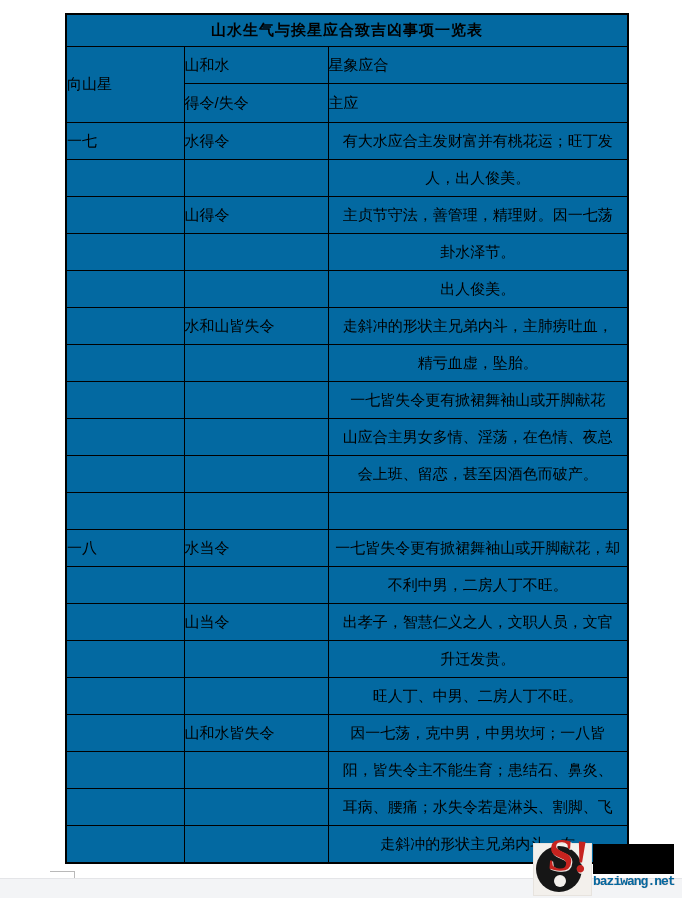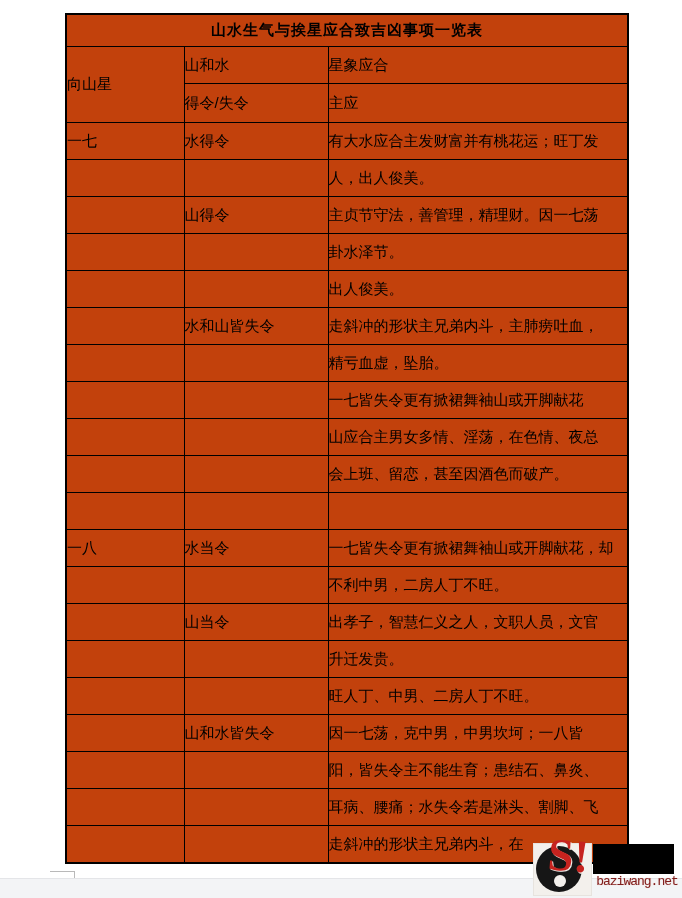--- a/index.html
+++ b/index.html
@@ -11,21 +11,21 @@
     overflow:hidden;
   }
   .page{position:absolute;left:0;top:0;width:682px;height:898px;background:#ffffff;}
 
   table.fs-table{
     position:absolute;left:65px;top:13px;
     width:562px;
     border-collapse:collapse;
     table-layout:fixed;
     border:2px solid #000;
-    background:#c2410c;
+    background:#0369a1;
   }
   table.fs-table td{
     border:1px solid #000;
     font-size:15px;
     color:#000;
     padding:0;
     vertical-align:middle;
     overflow:visible;
     white-space:nowrap;
   }
@@ -33,21 +33,21 @@
     height:31px;
     text-align:center;
     font-weight:bold;
     font-size:17px;
     letter-spacing:1px;
   }
   tr.hdr-a td{height:36px;}
   tr.hdr-b td{height:38px;}
   tr.data-row td{height:36px;}
   td.c-center{}
-  td.c-left{text-align:left;padding-left:7px;}
+  td.c-left{text-align:center;padding-left:7px;}
 
   
   .bottom-strip{
     position:absolute;left:0;top:878px;width:682px;height:20px;
     background:#f3f4f6;
     border-top:1px solid #e4e5e8;
   }
   
   .corner-mark{
     position:absolute;left:50px;top:871px;width:24px;height:6px;
@@ -81,26 +81,25 @@
     border-radius:50%;
     background:#f3f0ec;
   }
   .wm-blackbox{
     position:absolute;left:593px;top:844px;width:81px;height:30px;
     background:#000;
   }
   .wm-site{
     position:absolute;left:593px;top:874px;width:88px;
     font-family:"Liberation Mono", monospace;
-    font-weight:normal;
+    font-weight:bold;
     font-size:13px;
     letter-spacing:-1px;
-    color:#7f1d1d;
+    color:#0369a1;
     text-shadow:0 0 1px #e8b9ae;
-    text-align:center;
   }
 </style>
 </head>
 <body>
 
 <div class="page">
 
   <table class="fs-table">
     <colgroup>
       <col style="width:118px">

